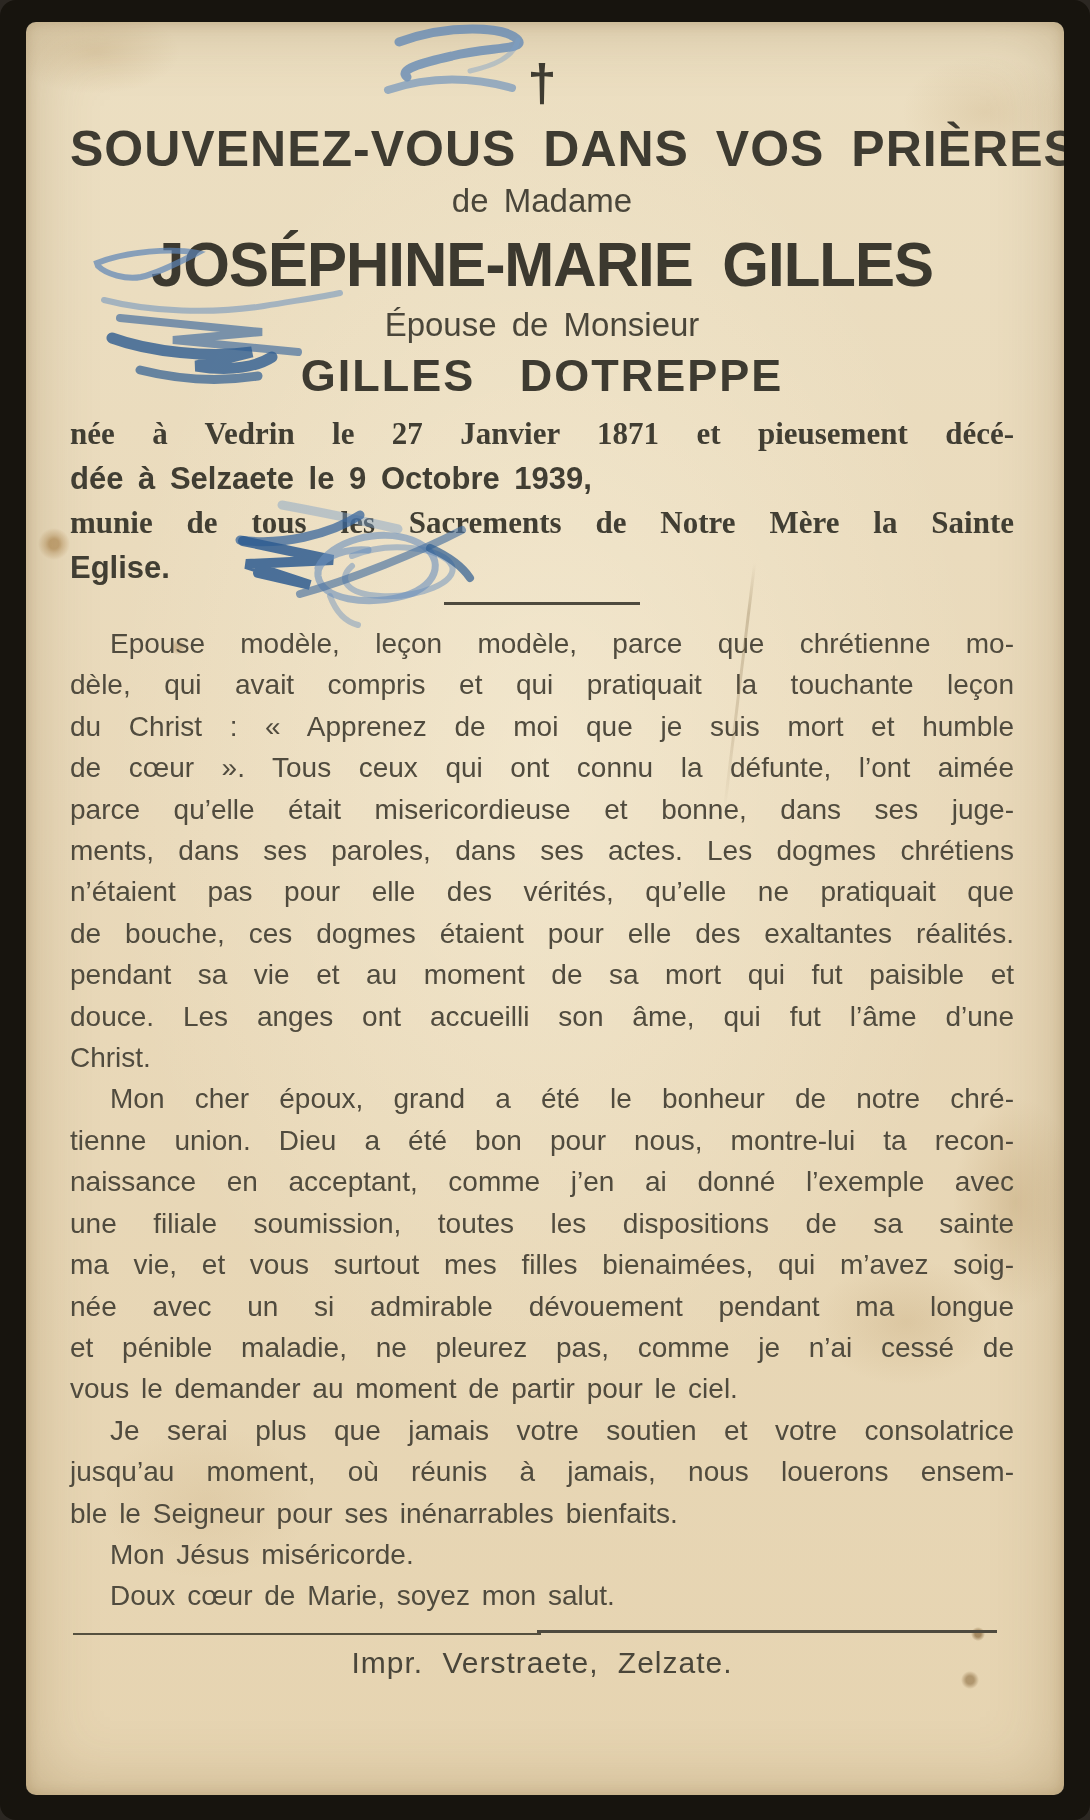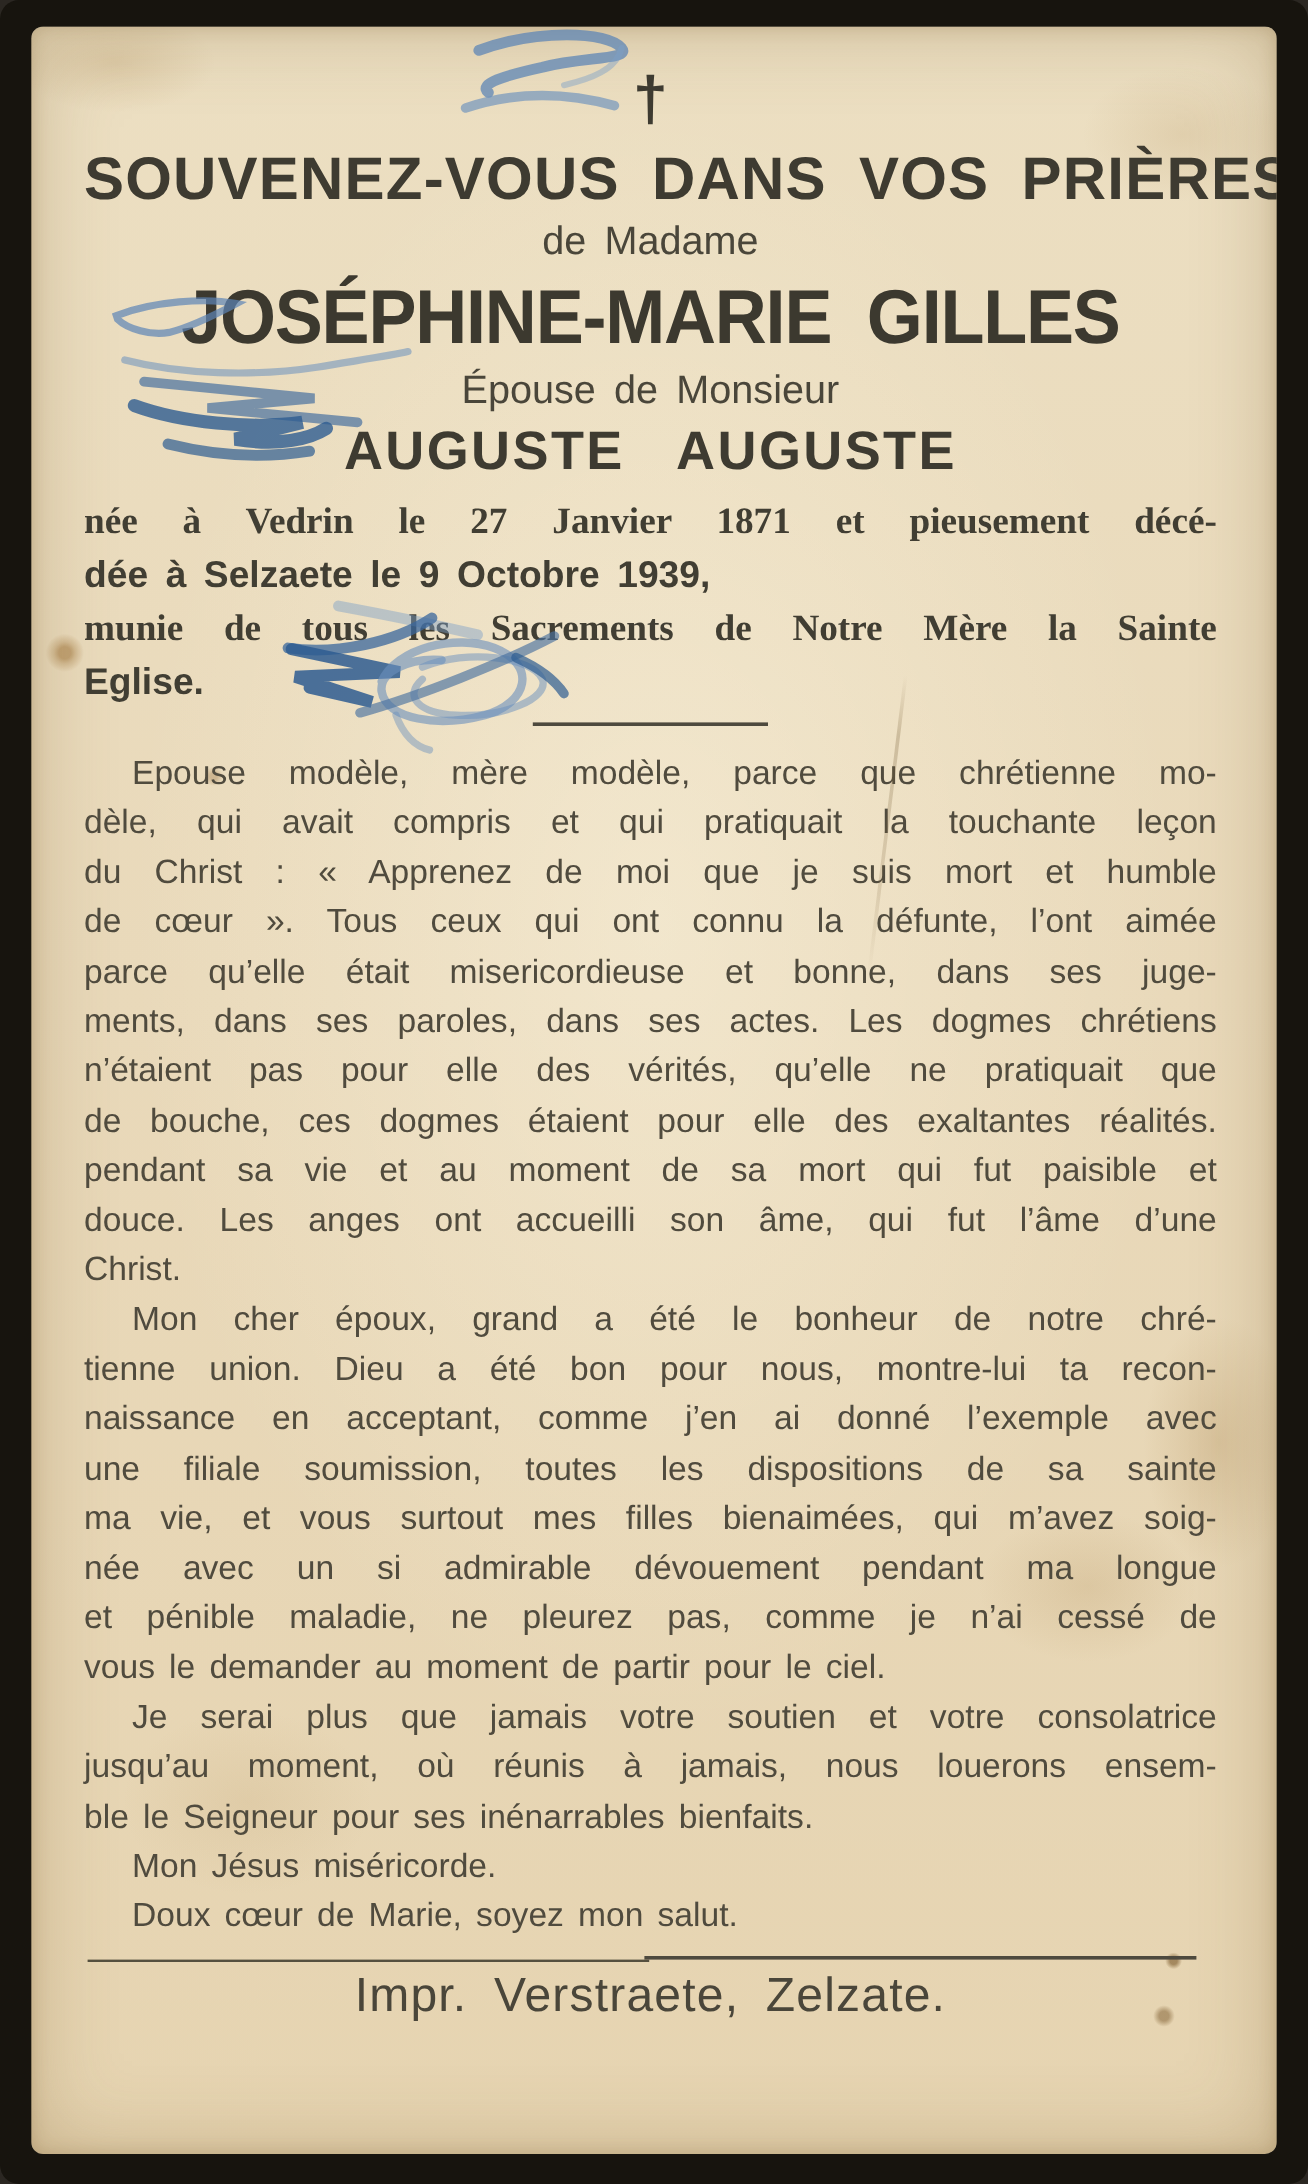--- a/index.html
+++ b/index.html
@@ -76,21 +76,21 @@
   .body-text{margin-top:18px;font-size:28px;line-height:41.4px;color:#504b3e;word-spacing:4px;}
   .body-text .bline{text-align:justify;text-align-last:justify;}
   .body-text .bline.first{padding-left:40px;}
   .body-text .bline.plast{text-align:left;text-align-last:auto;}
   .divider2{
     display:flex;align-items:flex-start;margin-top:13px;height:6px;
   }
   .divider2 .seg-left{width:468px;margin-left:3px;border-top:2px solid #55503f;margin-top:3px;}
   .divider2 .seg-right{width:460px;margin-left:-4px;border-top:3px solid #4e4a3e;margin-top:0;}
   .imprint{
-    text-align:center;font-size:40px;line-height:42px;color:#4a463a;
+    text-align:center;font-size:30px;line-height:42px;color:#4a463a;
     word-spacing:10px;letter-spacing:1px;margin-top:6px;
   }
   .scribbles{
     position:absolute;inset:0;width:1090px;height:1820px;
     pointer-events:none;
   }
 </style>
 </head>
 <body>
 
@@ -101,33 +101,33 @@
     <div class="cross">†</div>
 
     <div class="heading">SOUVENEZ-VOUS DANS VOS PRIÈRES</div>
 
     <div class="sub">de Madame</div>
 
     <div class="name">JOSÉPHINE-MARIE GILLES</div>
 
     <div class="sub">Épouse de Monsieur</div>
 
-    <div class="spouse-name">AUGUSTE AUGUSTE</div>
+    <div class="spouse-name">GILLES DOTREPPE</div>
 
     <div class="vitals">
         <div class="vline justify">née à Vedrin le 27 Janvier 1871 et pieusement décé-</div>
         <div class="vline center">dée à Selzaete le 9 Octobre 1939,</div>
         <div class="vline justify">munie de tous les Sacrements de Notre Mère la Sainte</div>
         <div class="vline center">Eglise.</div>
       </div>
 
     <div class="divider1"></div>
 
     <div class="body-text">
-        <div class="bline first">Epouse modèle, mère modèle, parce que chrétienne mo-</div>
+        <div class="bline first">Epouse modèle, leçon modèle, parce que chrétienne mo-</div>
         <div class="bline">dèle, qui avait compris et qui pratiquait la touchante leçon</div>
         <div class="bline">du Christ : « Apprenez de moi que je suis mort et humble</div>
         <div class="bline">de cœur ». Tous ceux qui ont connu la défunte, l’ont aimée</div>
         <div class="bline">parce qu’elle était misericordieuse et bonne, dans ses juge-</div>
         <div class="bline">ments, dans ses paroles, dans ses actes. Les dogmes chrétiens</div>
         <div class="bline">n’étaient pas pour elle des vérités, qu’elle ne pratiquait que</div>
         <div class="bline">de bouche, ces dogmes étaient pour elle des exaltantes réalités.</div>
         <div class="bline">pendant sa vie et au moment de sa mort qui fut paisible et</div>
         <div class="bline">douce. Les anges ont accueilli son âme, qui fut l’âme d’une</div>
         <div class="bline plast">Christ.</div>

